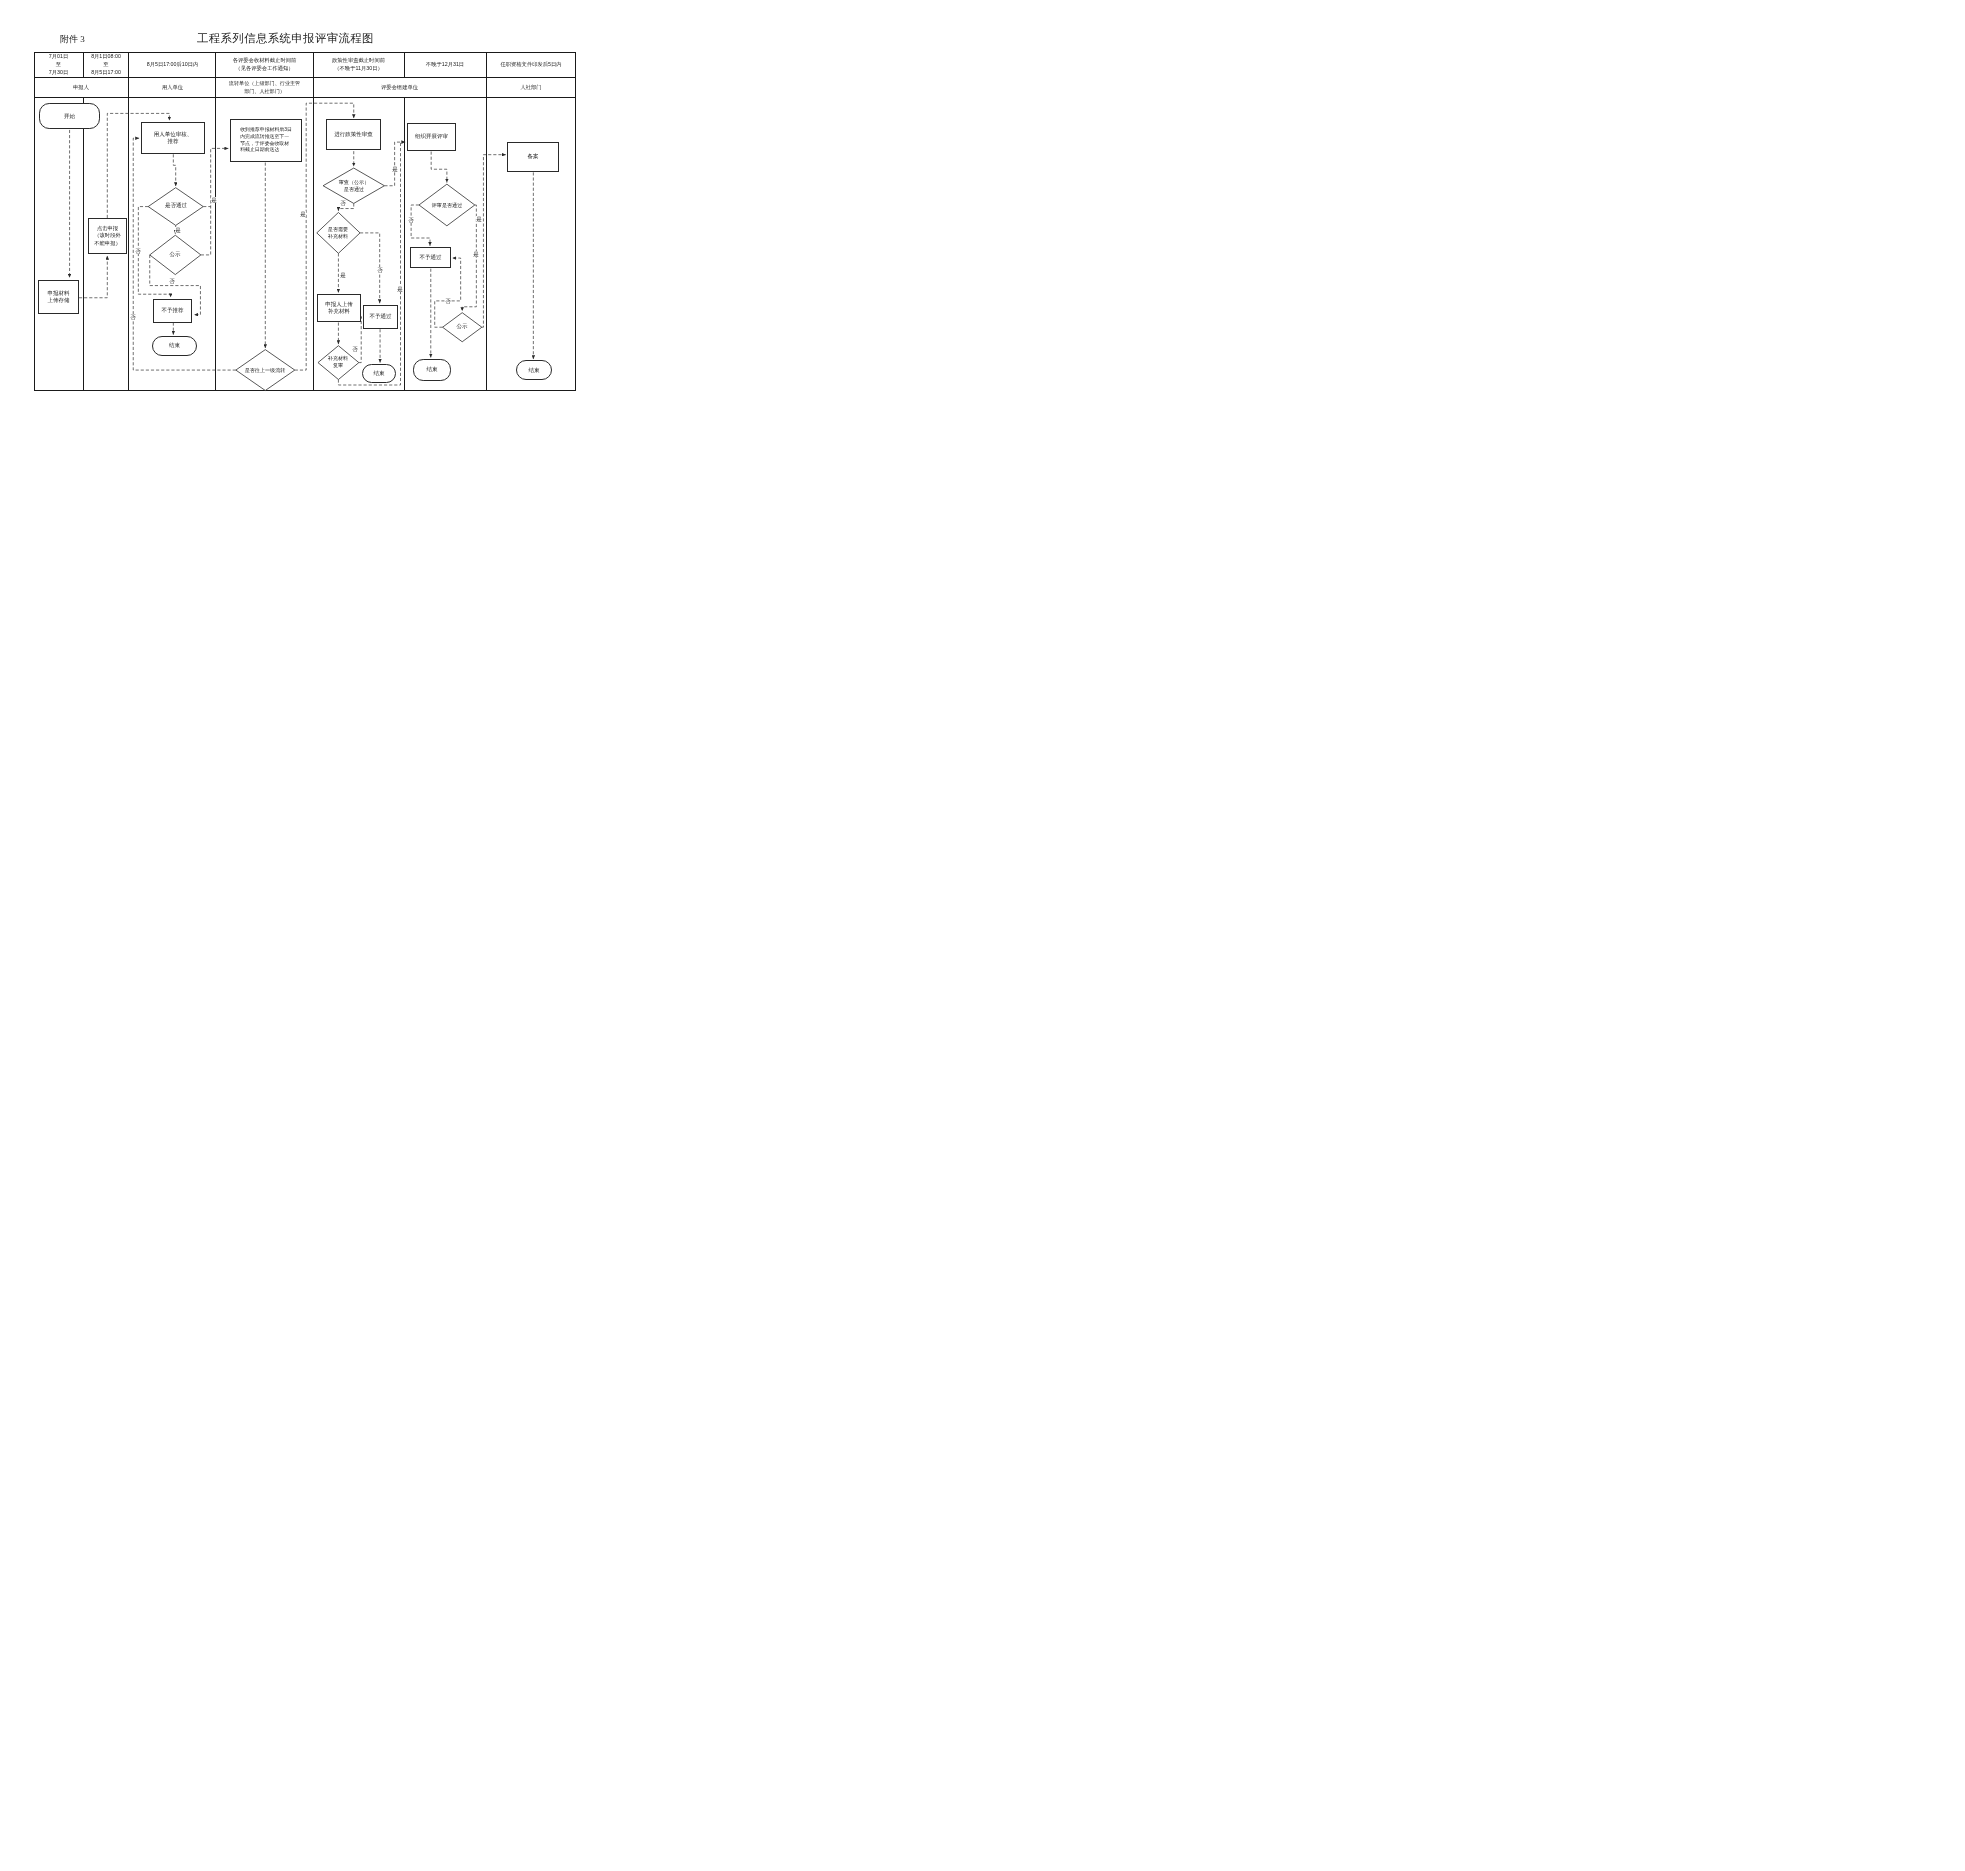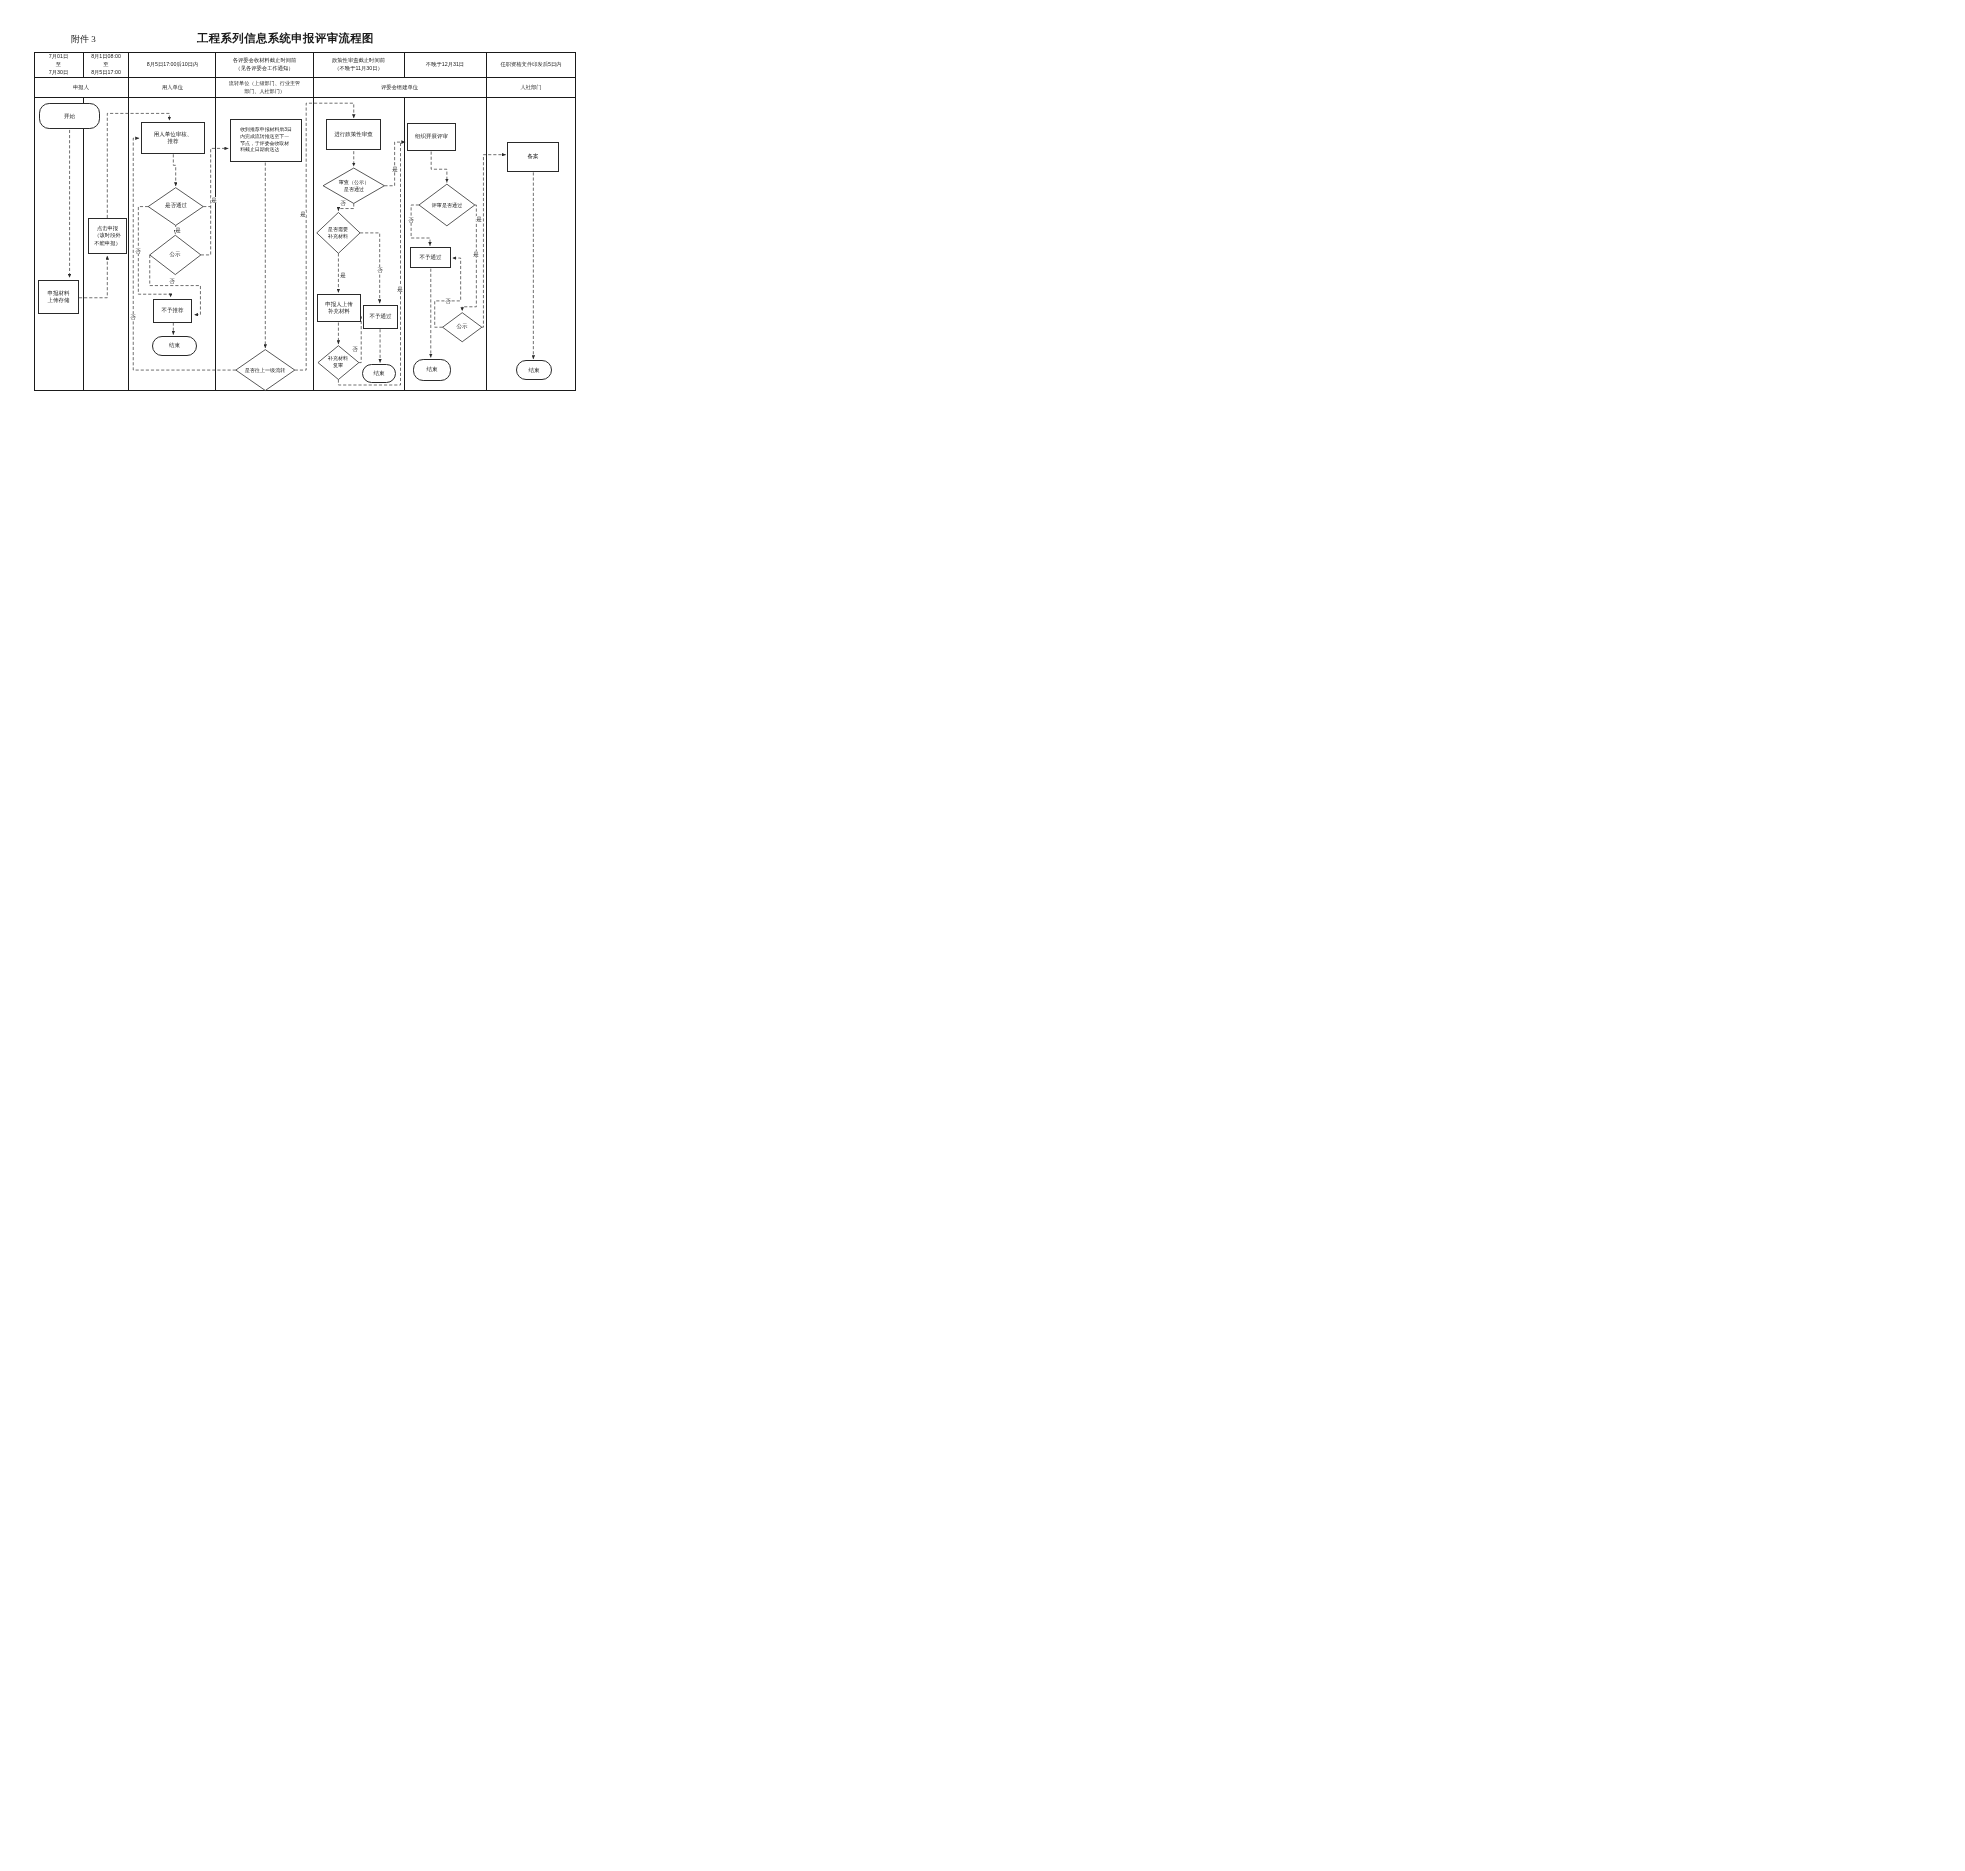--- a/index.html
+++ b/index.html
@@ -1,31 +1,31 @@
 <!DOCTYPE html>
 <html style="font-size:6.3px"><head>
 <meta charset="utf-8">
 <style>
   html,body{margin:0;padding:0;background:#fff;}
   body{width:610px;height:432px;position:relative;font-family:"Liberation Sans","DejaVu Sans",sans-serif;color:#1a1a1a;}
   .abs{position:absolute;}
-  .title{font-family:"Liberation Serif","DejaVu Serif",serif;font-weight:700;font-size:11.4px;letter-spacing:0.4px;}
+  .title{font-family:"Liberation Serif","DejaVu Serif",serif;font-weight:400;font-size:11.4px;letter-spacing:0.4px;}
   .attach{font-family:"Liberation Serif","DejaVu Serif",serif;font-size:9px;}
   .gridline{position:absolute;background:#1a1a1a;}
   .hcell{position:absolute;display:flex;align-items:center;justify-content:center;text-align:center;font-size:5.3px;line-height:1.5;white-space:pre-line;}
   .node-rect{position:absolute;border:0.8px solid #2a2a2a;background:#fff;display:flex;align-items:center;justify-content:center;text-align:center;font-size:5.5px;line-height:1.35;white-space:pre-line;box-sizing:border-box;z-index:3;}
   .node-round{position:absolute;border:0.8px solid #2a2a2a;background:#fff;border-radius:10.2px;display:flex;align-items:center;justify-content:center;text-align:center;font-size:5.5px;box-sizing:border-box;z-index:3;}
   .dtext{position:absolute;display:flex;align-items:center;justify-content:center;text-align:center;font-size:5.1px;line-height:1.3;white-space:pre-line;transform:translate(-50%,-50%);z-index:3;}
   .elabel{position:absolute;transform:translate(-50%,-50%);font-size:5.5px;background:#fff;padding:0 0.4px;z-index:4;line-height:1.1;}
   svg{position:absolute;left:0;top:0;z-index:2;}
 </style>
 </head>
 <body>
 
-<div class="abs attach" style="left:71px;top:33px;text-align:right;">附件 3</div>
+<div class="abs attach" style="left:60px;top:33px;text-align:right;">附件 3</div>
 <div class="abs title" style="left:197px;top:31px;">工程系列信息系统申报评审流程图</div>
 
 <div class="abs" style="left:34px;top:52px;width:542px;height:339px;border:0.8px solid #1a1a1a;box-sizing:border-box;"></div>
 <div class="gridline" style="left:34px;top:77px;width:542px;height:0.8px;"></div>
 <div class="gridline" style="left:34px;top:97px;width:542px;height:0.8px;"></div>
 <div class="gridline" style="left:83px;top:52px;width:0.8px;height:26px;"></div>
 <div class="gridline" style="left:83px;top:97px;width:0.8px;height:294px;"></div>
 <div class="gridline" style="left:128px;top:52px;width:0.8px;height:339px;"></div>
 <div class="gridline" style="left:215px;top:52px;width:0.8px;height:339px;"></div>
 <div class="gridline" style="left:313px;top:52px;width:0.8px;height:339px;"></div>

